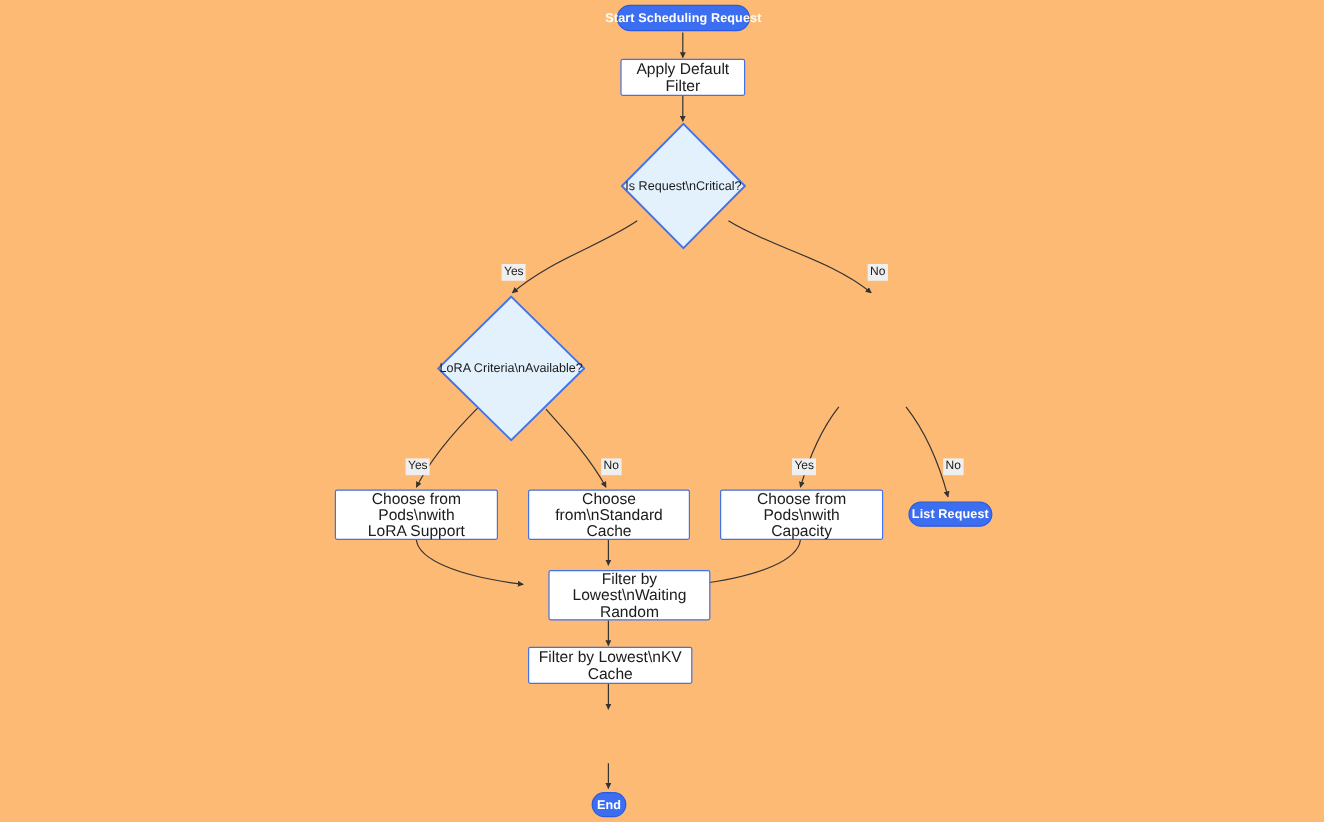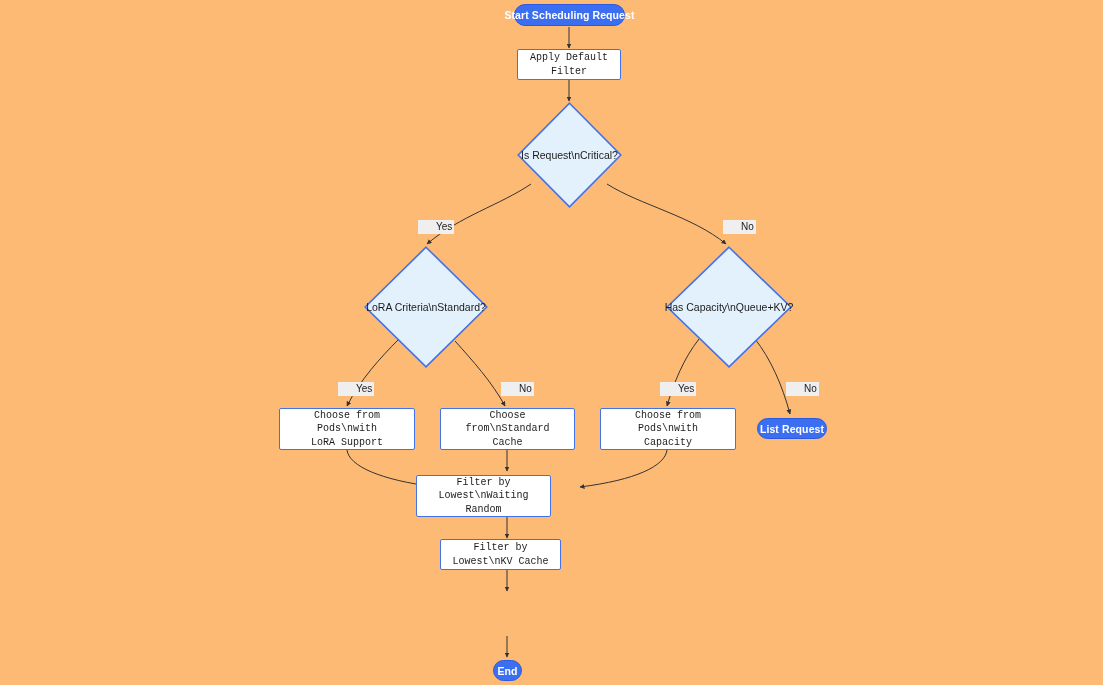--- a/index.html
+++ b/index.html
@@ -46,23 +46,22 @@
     letter-spacing: 0.1px;
     padding: 0 10px;
     white-space: nowrap;
   }
   
   .node.process {
     background: #ffffff;
     border: 1.4px solid #4271e8;
     border-radius: 2px;
     color: #1b1b1b;
-    font-size: 10px;
+    font-size: 13px;
     line-height: 13.5px;
-    font-family: Liberation Mono, monospace;
   }
   .node.process .label {
     padding: 0 6px;
   }
   
   .node.decision {
     background: transparent;
     border: none;
   }
   .node.decision .dia-shape {
@@ -80,21 +79,21 @@
     line-height: 13px;
     white-space: nowrap;
   }
   
   .edge-label {
     position: absolute;
     background: #efefef;
     color: #1b1b1b;
     font-size: 10px;
     line-height: 12px;
-    padding: 1px 2px 1px 18px;
+    padding: 1px 2px 1px 2px;
     white-space: nowrap;
   }
 </style>
 </head>
 <body>
 
 <div id="canvas">
 
   <svg id="edge-layer" viewBox="0 0 1103 685" width="1103" height="685" xmlns="http://www.w3.org/2000/svg">
     <defs>
@@ -146,29 +145,23 @@
     <svg class="dia-shape" viewBox="0 0 105 106" preserveAspectRatio="none">
       <polygon points="52.5,1.2 103.8,53 52.5,104.8 1.2,53" fill="#e3f1fc" stroke="#4271e8" stroke-width="1.6"></polygon>
     </svg>
     <span class="dia-text">Is Request\nCritical?</span>
   </div>
 
   <div class="node decision" style="left:364px; top:246px; width:124px; height:122px;">
     <svg class="dia-shape" viewBox="0 0 124 122" preserveAspectRatio="none">
       <polygon points="62,1.2 122.8,61 62,120.8 1.2,61" fill="#e3f1fc" stroke="#4271e8" stroke-width="1.6"></polygon>
     </svg>
-    <span class="dia-text">LoRA Criteria\nStandard?</span>
-  </div>
-
-  <div class="node decision" style="left:666px; top:246px; width:126px; height:122px;">
-    <svg class="dia-shape" viewBox="0 0 126 122" preserveAspectRatio="none">
-      <polygon points="63,1.2 124.8,61 63,120.8 1.2,61" fill="#e3f1fc" stroke="#4271e8" stroke-width="1.6"></polygon>
-    </svg>
-    <span class="dia-text">Has Capacity\nQueue+KV?</span>
-  </div>
+    <span class="dia-text">LoRA Criteria\nAvailable?</span>
+  </div>
+
 
   <div class="node process" style="left:279px; top:408px; width:136px; height:42px;">
     <span class="label">
       <span>Choose from Pods\nwith</span><br>
       <span>LoRA Support</span>
     </span>
   </div>
 
   <div class="node process" style="left:440px; top:408px; width:135px; height:42px;">
     <span class="label">
@@ -181,28 +174,28 @@
     <span class="label">
       <span>Choose from Pods\nwith</span><br>
       <span>Capacity</span>
     </span>
   </div>
 
   <div class="node terminal" style="left:757px; top:418px; width:70px; height:21px;">
     <span class="label">List Request</span>
   </div>
 
-  <div class="node process" style="left:416px; top:475px; width:135px; height:42px;">
+  <div class="node process" style="left:457px; top:475px; width:135px; height:42px;">
     <span class="label">
       <span>Filter by Lowest\nWaiting</span><br>
       <span>Random</span>
     </span>
   </div>
 
-  <div class="node process" style="left:440px; top:539px; width:121px; height:31px;">
+  <div class="node process" style="left:440px; top:539px; width:137px; height:31px;">
     <span class="label">Filter by Lowest\nKV Cache</span>
   </div>
 
 
   <div class="node terminal" style="left:493px; top:660px; width:29px; height:21px;">
     <span class="label">End</span>
   </div>
 
   <div class="edge-label" style="left:418px; top:220px;">Yes</div>
 

